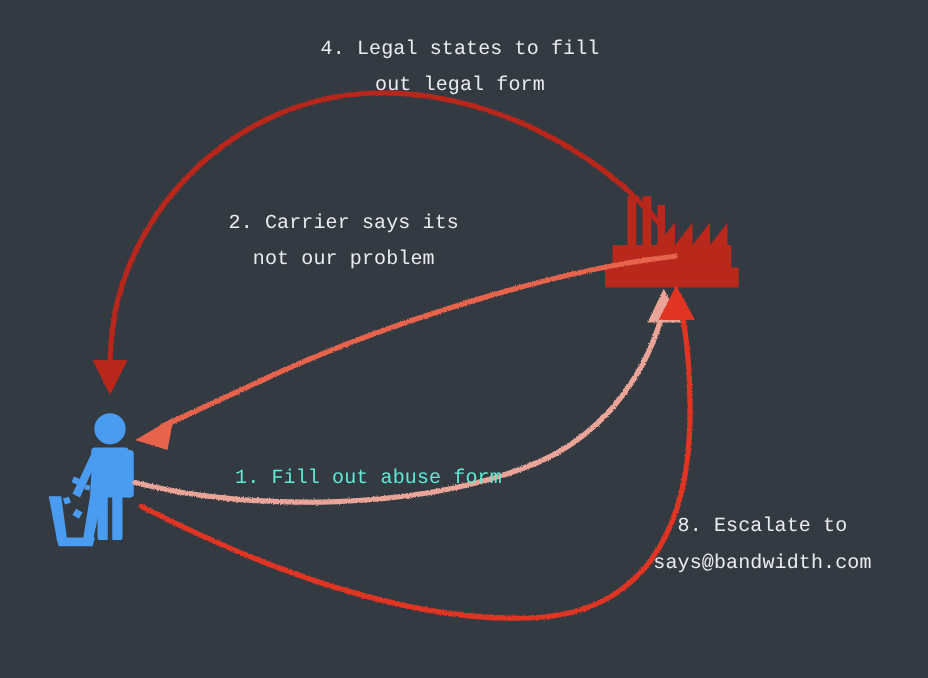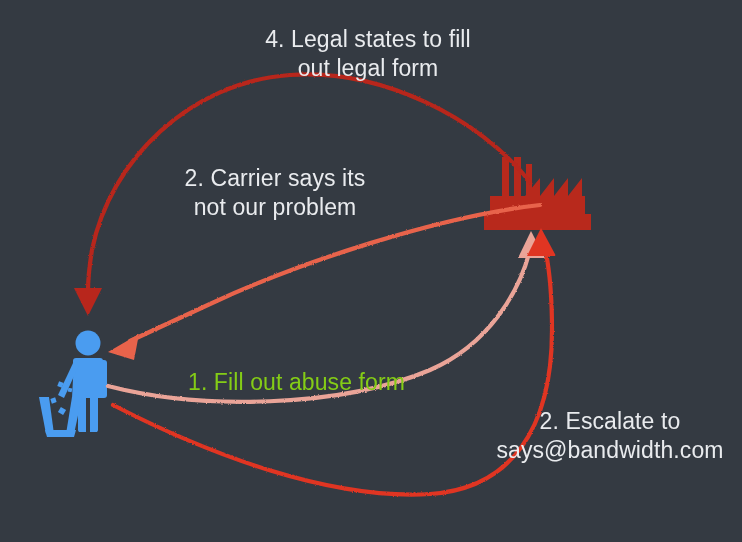--- a/index.html
+++ b/index.html
@@ -21,22 +21,22 @@
   #diagram-svg {
     position: absolute;
     left: 0;
     top: 0;
     width: 742px;
     height: 542px;
   }
   .label {
     position: absolute;
     color: #e9ebee;
-    font-family: Liberation Sans, sans-serif;
-    font-size: 23px;
+    font-family: Liberation Mono, monospace;
+    font-size: 16px;
     line-height: 29px;
     white-space: pre;
     letter-spacing: 0.1px;
     user-select: none;
   }
   .label.center { text-align: center; }
   #label-step4 { left: 243px; top: 25px; width: 250px; text-align: center; }
   #label-step2 { left: 163px; top: 164px; width: 218px; text-align: center; }
   #label-step1 { left: 188px; top: 368px; width: 224px; text-align: left; }
   #label-step3 { left: 490px; top: 407px; width: 240px; text-align: center; }
@@ -123,17 +123,17 @@
     <g>
       <path filter="url(#rough)" d="M 530 182 C 480 118, 380 68, 290 75 C 190 82, 110 160, 92 250 C 89 268, 88 282, 88 292" fill="none" stroke="#b8261a" stroke-width="4.2" stroke-linecap="round"></path>
       <path filter="url(#rough2)" d="M 88 316 L 74 288 L 102 288 Z" fill="#b8261a"></path>
     </g>
   </svg>
 
   <div class="label center" id="label-step4" style="color: rgb(233, 235, 238); left: 243px; top: 25px;"><span>4. Legal states to fill</span><br><span>out legal form</span></div>
 
   <div class="label center" id="label-step2" style="color: rgb(233, 235, 238); left: 166px; top: 164px;"><span>2. Carrier says its</span><br><span>not our problem</span></div>
 
-  <div class="label" id="label-step1" style="color: #84cc16; left: 188px; top: 368px;"><span>1. Fill out abuse form</span></div>
+  <div class="label" id="label-step1" style="color: #5eead4; left: 188px; top: 368px;"><span>1. Fill out abuse form</span></div>
 
-  <div class="label center" id="label-step3" style="color: rgb(233, 235, 238); left: 490px; top: 407px;"><span>2. Escalate to</span><br><span>says@bandwidth.com</span></div>
+  <div class="label center" id="label-step3" style="color: rgb(233, 235, 238); left: 490px; top: 407px;"><span>8. Escalate to</span><br><span>says@bandwidth.com</span></div>
 
 </div>
 
 </body></html>

